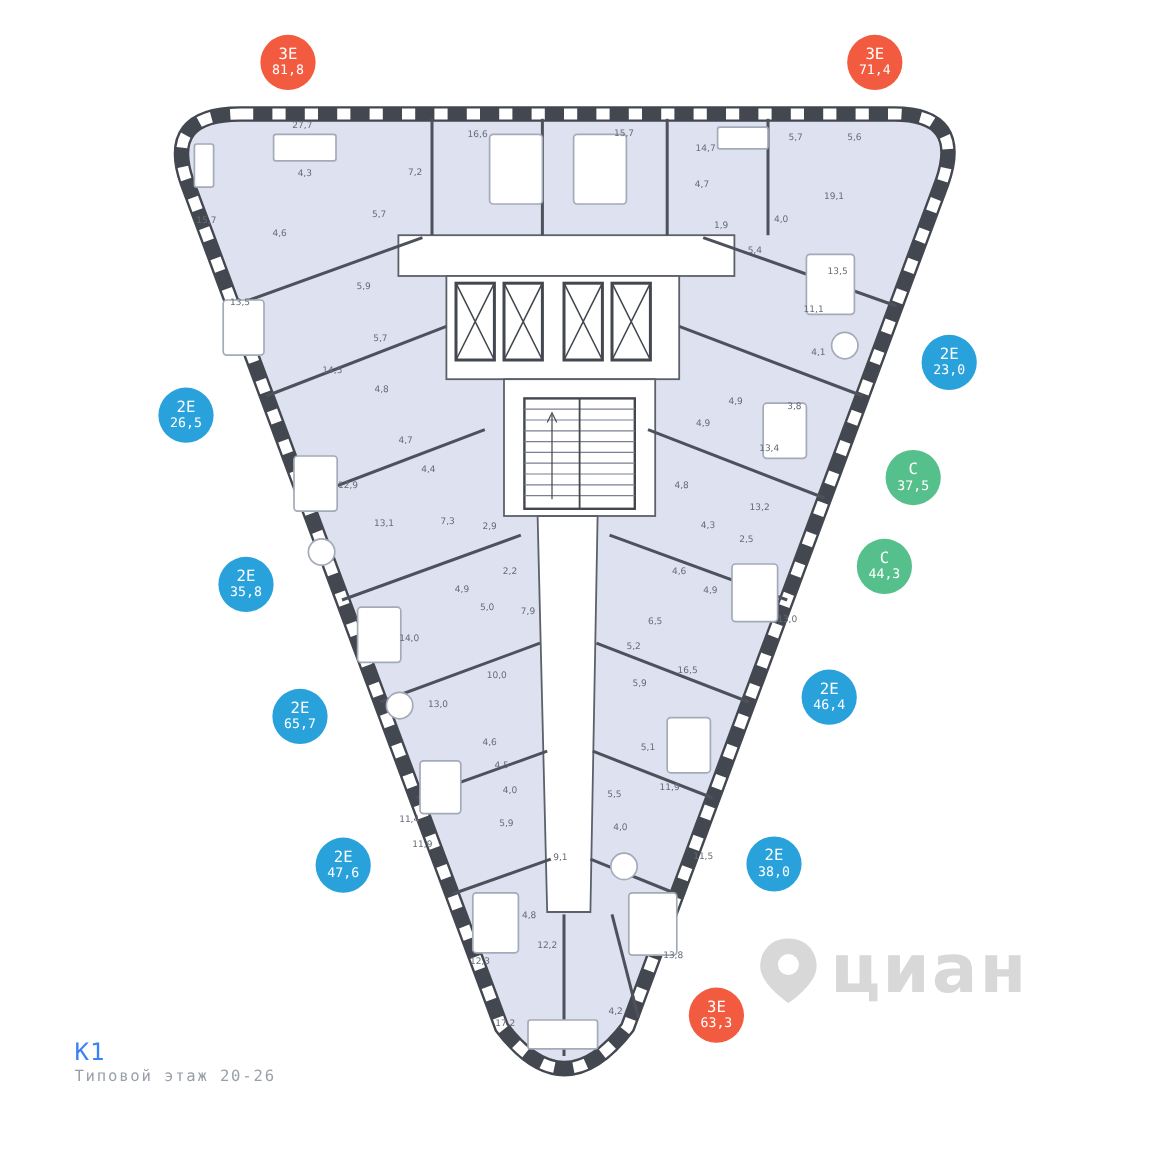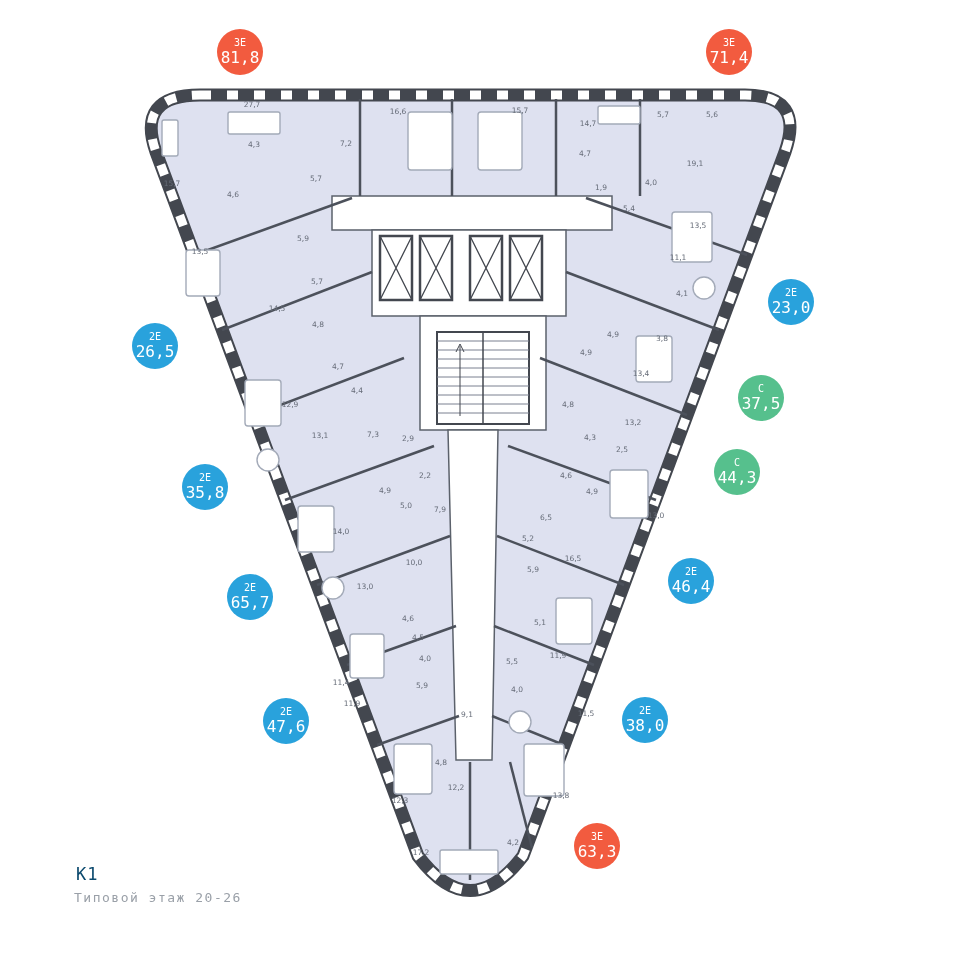--- a/index.html
+++ b/index.html
@@ -3,27 +3,27 @@
 <meta charset="utf-8">
 <style>
   html,body{margin:0;padding:0;background:#fff;}
   .stage{position:relative;width:960px;height:960px;background:#ffffff;overflow:hidden;
          font-family:"DejaVu Sans",sans-serif;}
   #plan-svg{position:absolute;left:0;top:0;}
   #room-labels text{font-family:"DejaVu Sans",sans-serif;font-size:7.5px;fill:#666c78;text-anchor:middle;}
   .badge{position:absolute;width:46px;height:46px;border-radius:50%;display:flex;flex-direction:column;
          align-items:center;justify-content:center;color:#fff;line-height:1.12;cursor:pointer;
          font-family:"DejaVu Sans Mono",monospace;}
-  .badge-type{font-size:10px;}
-  .badge-area{font-size:16px;}
+  .badge-type{font-size:13px;}
+  .badge-area{font-size:11px;}
   .watermark{position:absolute;left:630px;top:776px;display:flex;align-items:center;gap:8px;pointer-events:none;}
   .watermark-text{font-family:"DejaVu Sans",sans-serif;font-weight:700;font-size:56px;color:#d8d8d8;letter-spacing:2px;}
-  .plan-id{position:absolute;left:76px;top:864px;font-family:"DejaVu Sans Mono",monospace;font-size:17px;
-           color:#0c4a6e;letter-spacing:1px;}
-  .floor-caption{position:absolute;left:74px;top:890px;font-family:"DejaVu Sans Mono",monospace;font-size:13px;
+  .plan-id{position:absolute;left:62px;top:864px;font-family:"DejaVu Sans Mono",monospace;font-size:20px;
+           color:#3b82f6;letter-spacing:1px;}
+  .floor-caption{position:absolute;left:62px;top:890px;font-family:"DejaVu Sans Mono",monospace;font-size:13px;
            color:#9aa0a8;letter-spacing:1.5px;}
 </style>
 </head>
 <body>
 
 <div class="stage">
 
   <svg id="plan-svg" width="960" height="960" viewBox="0 0 960 960">
 
     <g>
@@ -171,20 +171,27 @@
         <text x="586" y="716">11,5</text>
         <text x="441" y="765">4,8</text>
         <text x="456" y="790">12,2</text>
         <text x="561" y="798">13,8</text>
         <text x="400" y="803">12,3</text>
         <text x="421" y="855">17,2</text>
         <text x="513" y="845">4,2</text>
       </g>
   </svg>
 
+  <div class="watermark">
+    <svg width="54" height="62" viewBox="0 0 62 70">
+      <path d="M31 4 C14 4 4 16 4 31 C4 48 31 66 31 66 C31 66 58 48 58 31 C58 16 48 4 31 4 Z" fill="#d8d8d8"></path>
+      <circle cx="31" cy="29" r="10" fill="#ffffff"></circle>
+    </svg>
+    <span class="watermark-text">циан</span>
+  </div>
 
   <div class="plan-id">К1</div>
   <div class="floor-caption">Типовой этаж 20-26</div>
 
   <div id="badge-layer">
       <div class="badge" style="left: 217px; top: 29px; background: rgb(242, 91, 63);">
         <span class="badge-type">3Е</span>
         <span class="badge-area">81,8</span>
       </div>
       <div class="badge" style="left: 706px; top: 29px; background: rgb(242, 91, 63);">

